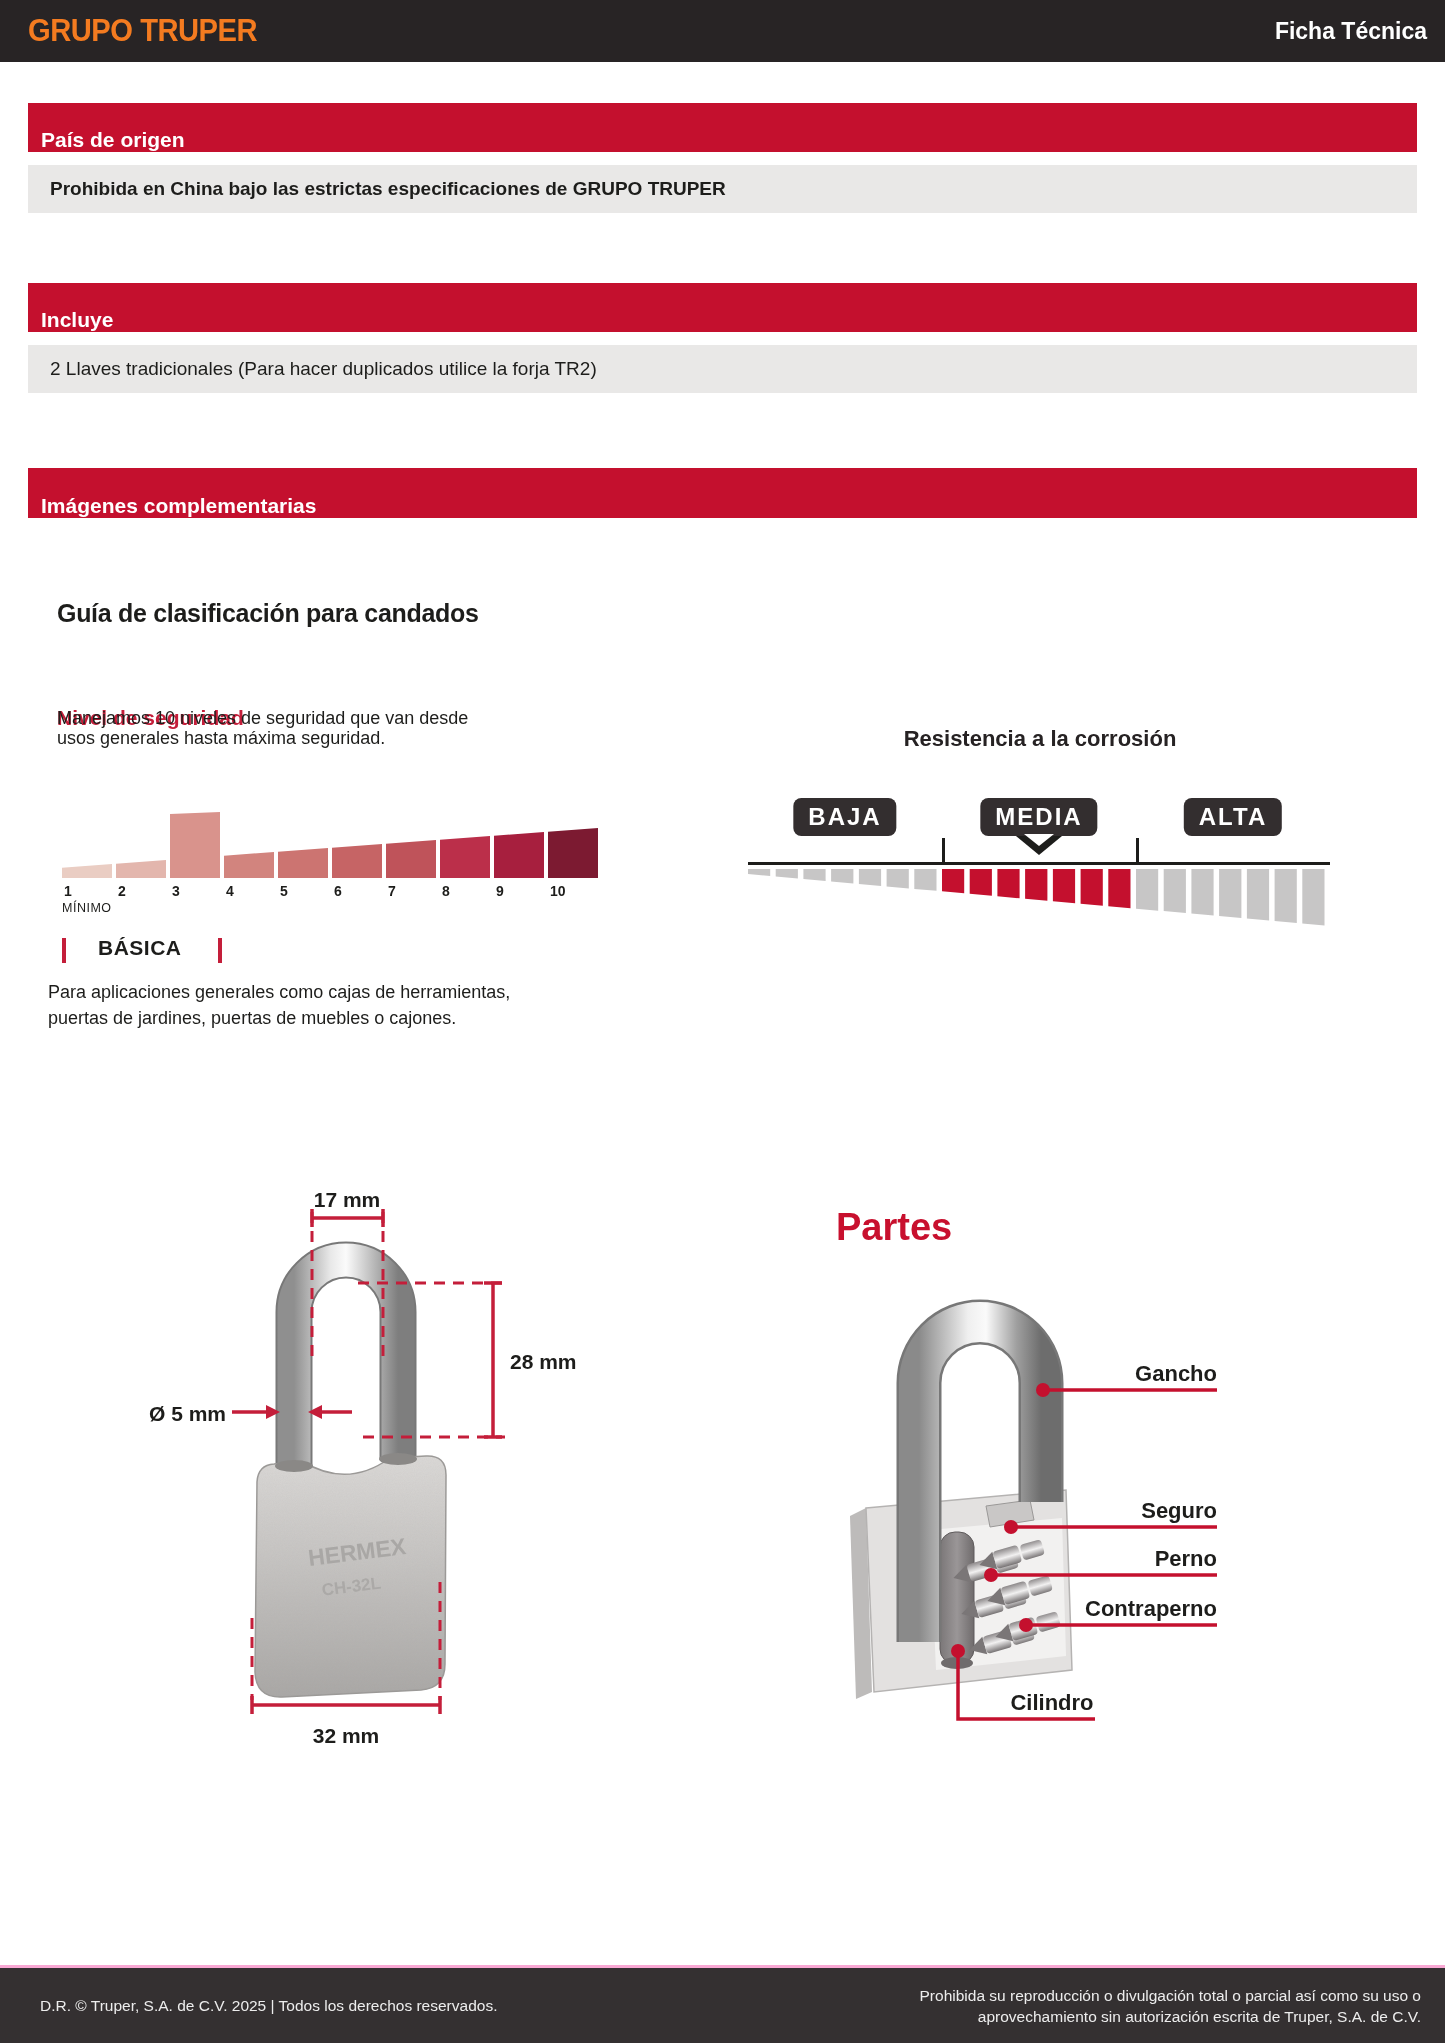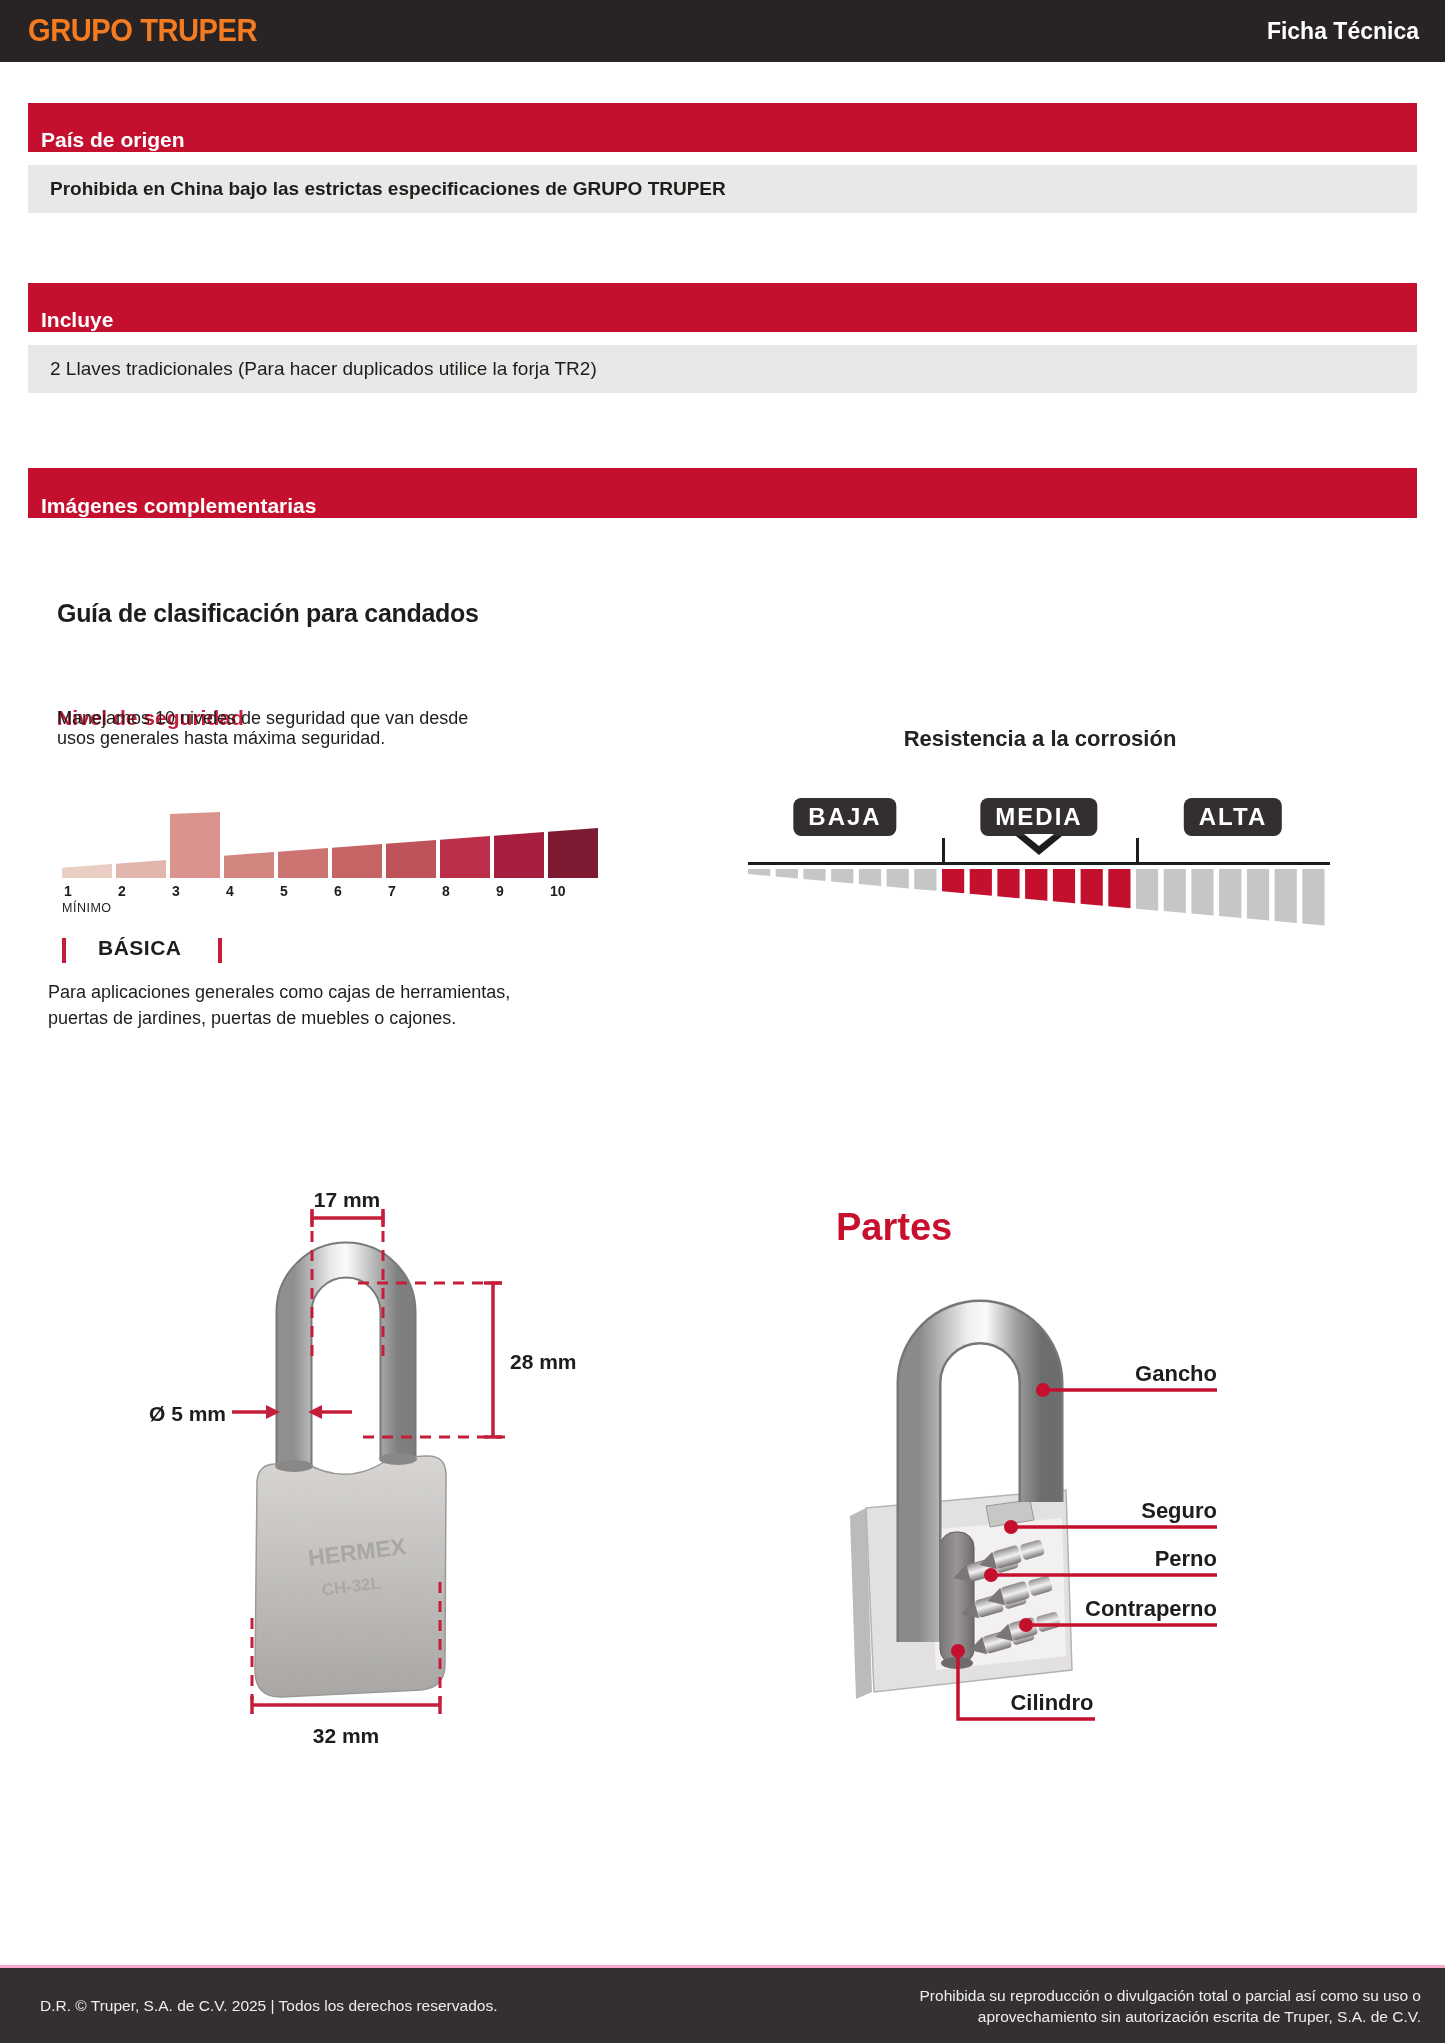--- a/index.html
+++ b/index.html
@@ -4,21 +4,21 @@
 <style>
   html,body{margin:0;padding:0;background:#888;}
   .page{position:relative;width:1445px;height:2043px;background:#ffffff;
         font-family:"Liberation Sans",sans-serif;overflow:hidden;margin:0 auto;color:#1d1d1b;}
   .abs{position:absolute;}
 
   
   .header{left:0;top:0;width:1445px;height:62px;background:#282425;display:flex;align-items:center;}
   .logo{margin-left:28px;font-size:31px;font-weight:800;color:#f47b20;letter-spacing:-0.5px;
         transform:scaleX(.94);transform-origin:left center;white-space:nowrap;}
-  .doctype{margin-left:auto;margin-right:26px;color:#ffffff;font-size:23px;font-weight:700;}
+  .doctype{margin-left:auto;margin-right:18px;color:#ffffff;font-size:23px;font-weight:700;}
   .footer{left:0;top:1965px;width:1445px;height:78px;background:#343031;border-top:3px solid #f9a8d4;
           box-sizing:border-box;display:flex;align-items:center;color:#ededed;font-size:15.5px;justify-content:space-between;}
   .footer-left{margin-left:40px;}
   .footer-right{margin-left:auto;margin-right:24px;text-align:right;line-height:21px;}
 
   
   .bar-red{left:28px;width:1389px;height:49px;background:#c4102e;display:flex;align-items:flex-end;}
   .bar-red span{color:#fff;font-weight:700;font-size:21px;margin-left:13px;}
   .bar-gray{left:28px;width:1389px;height:48px;background:#e9e8e7;display:flex;align-items:center;}
   .bar-gray span{font-size:19px;margin-left:22px;color:#1d1d1b;}

